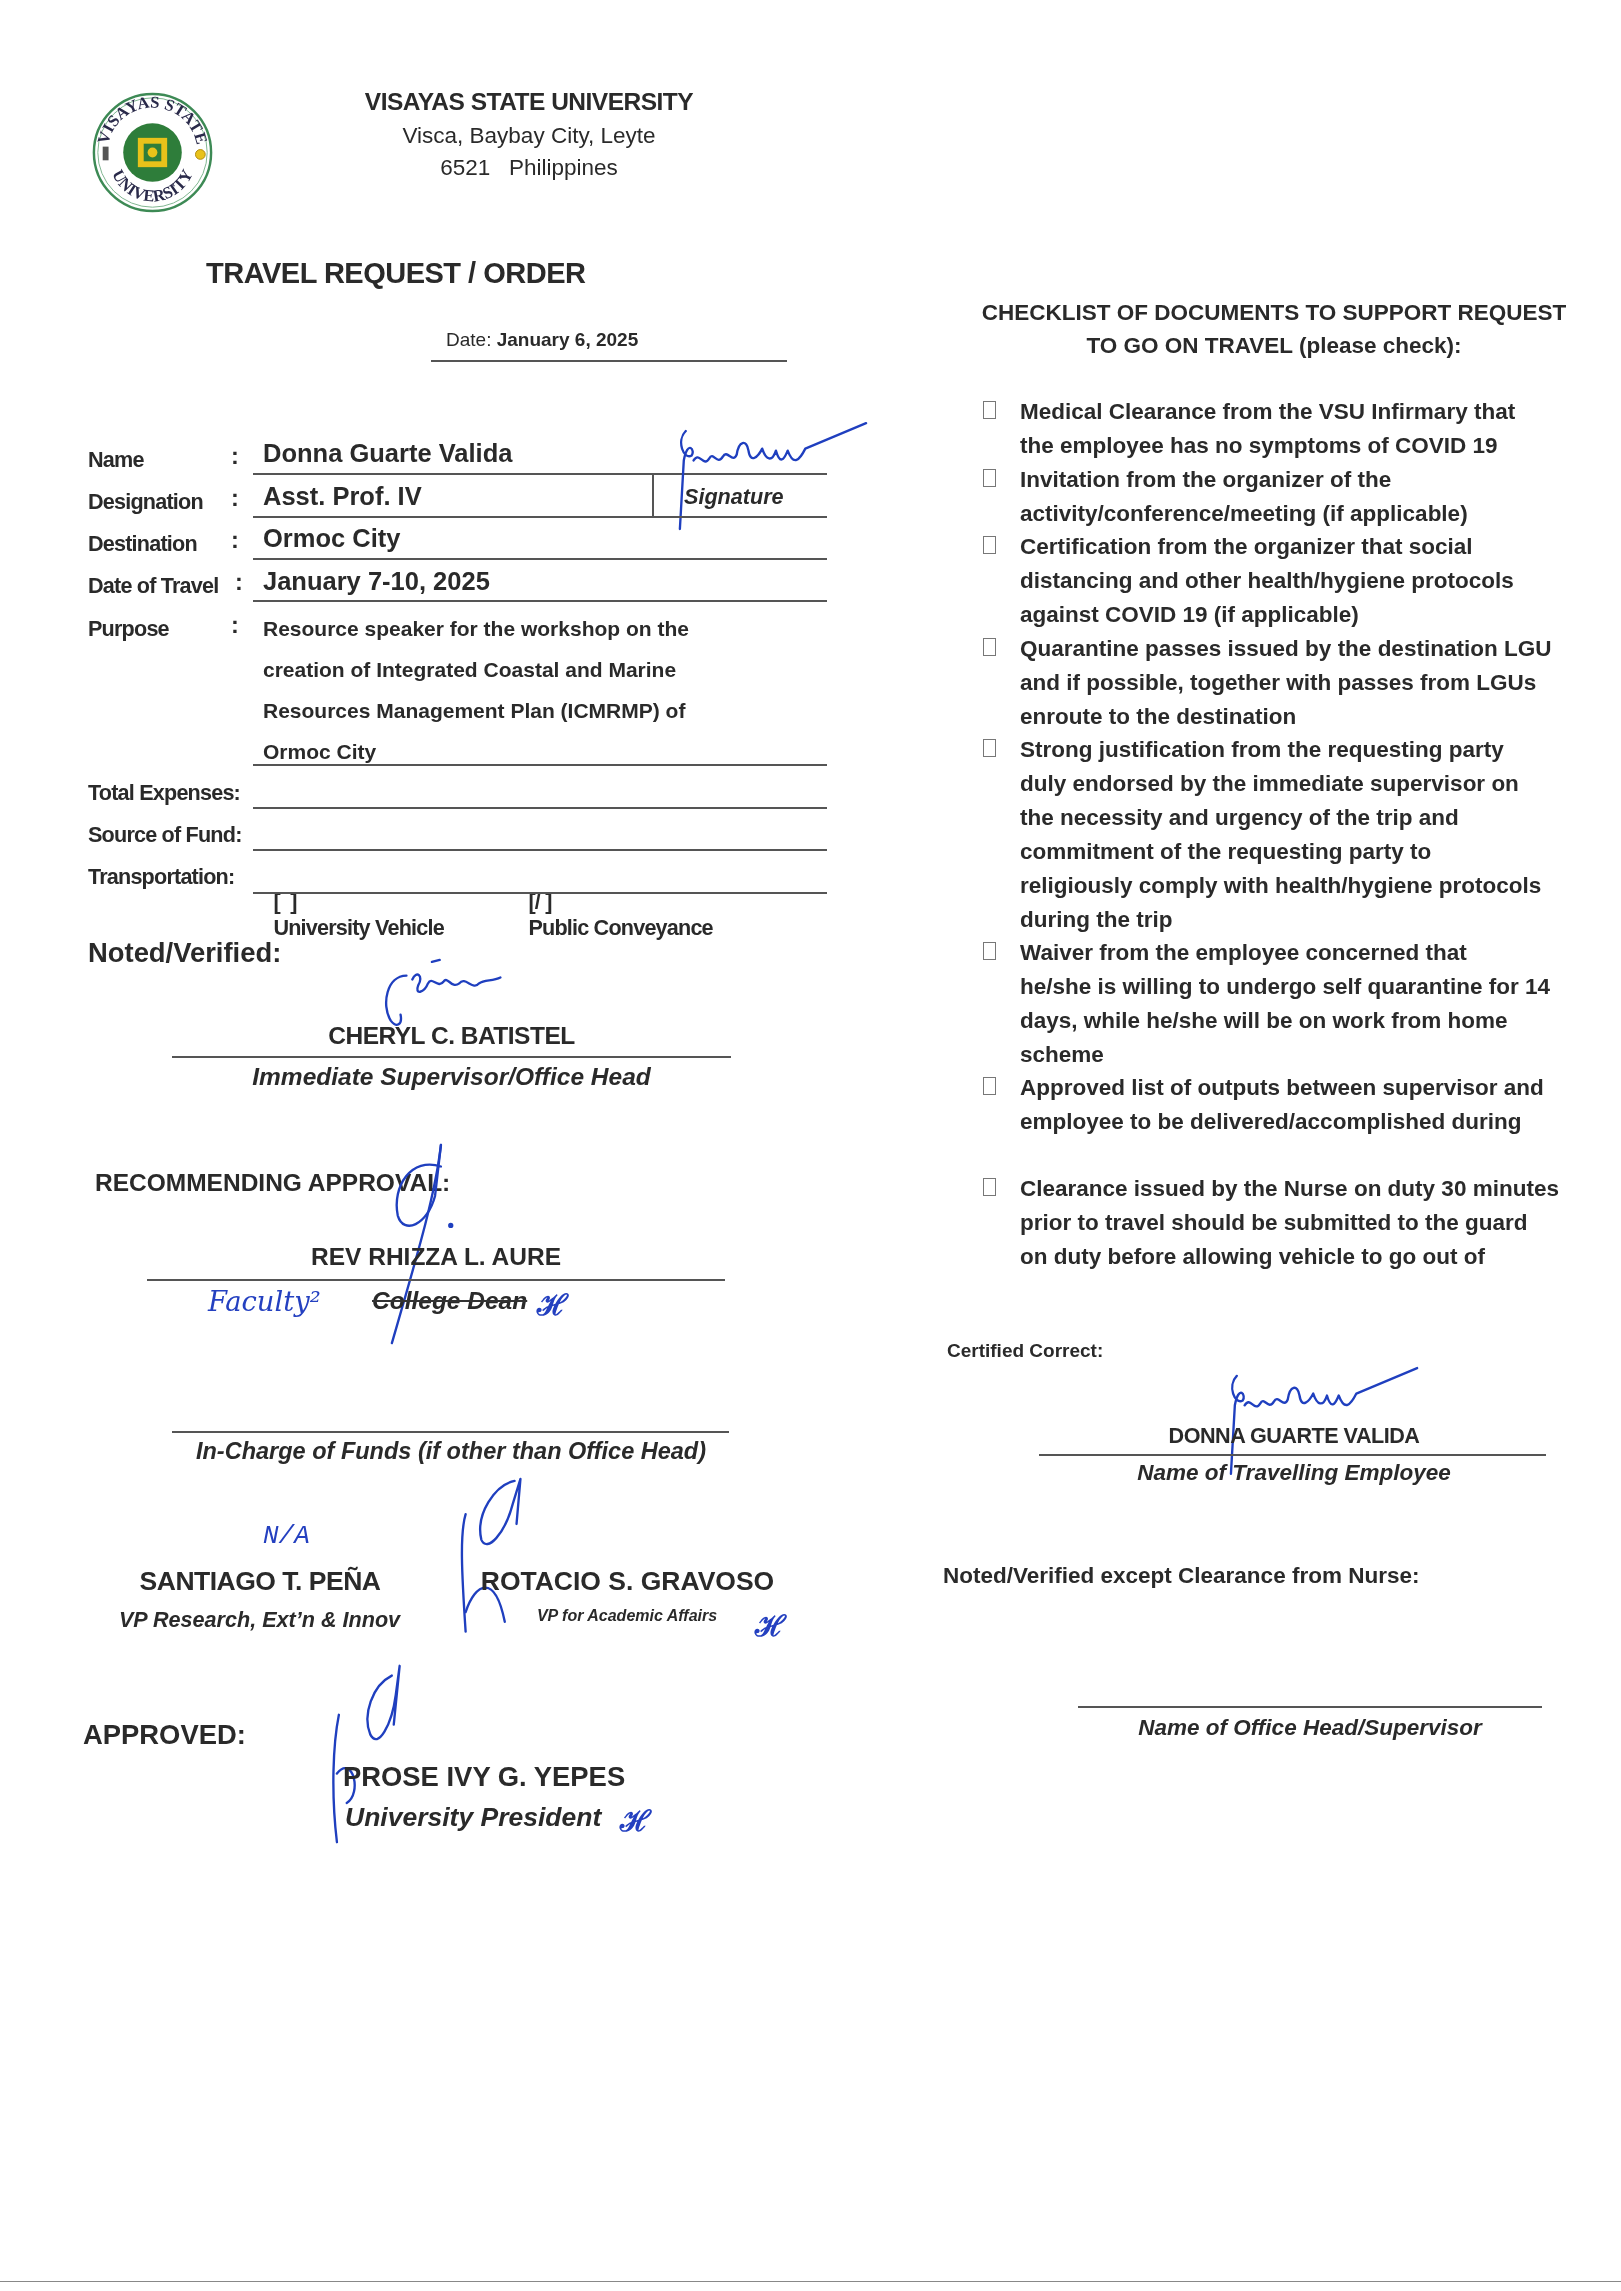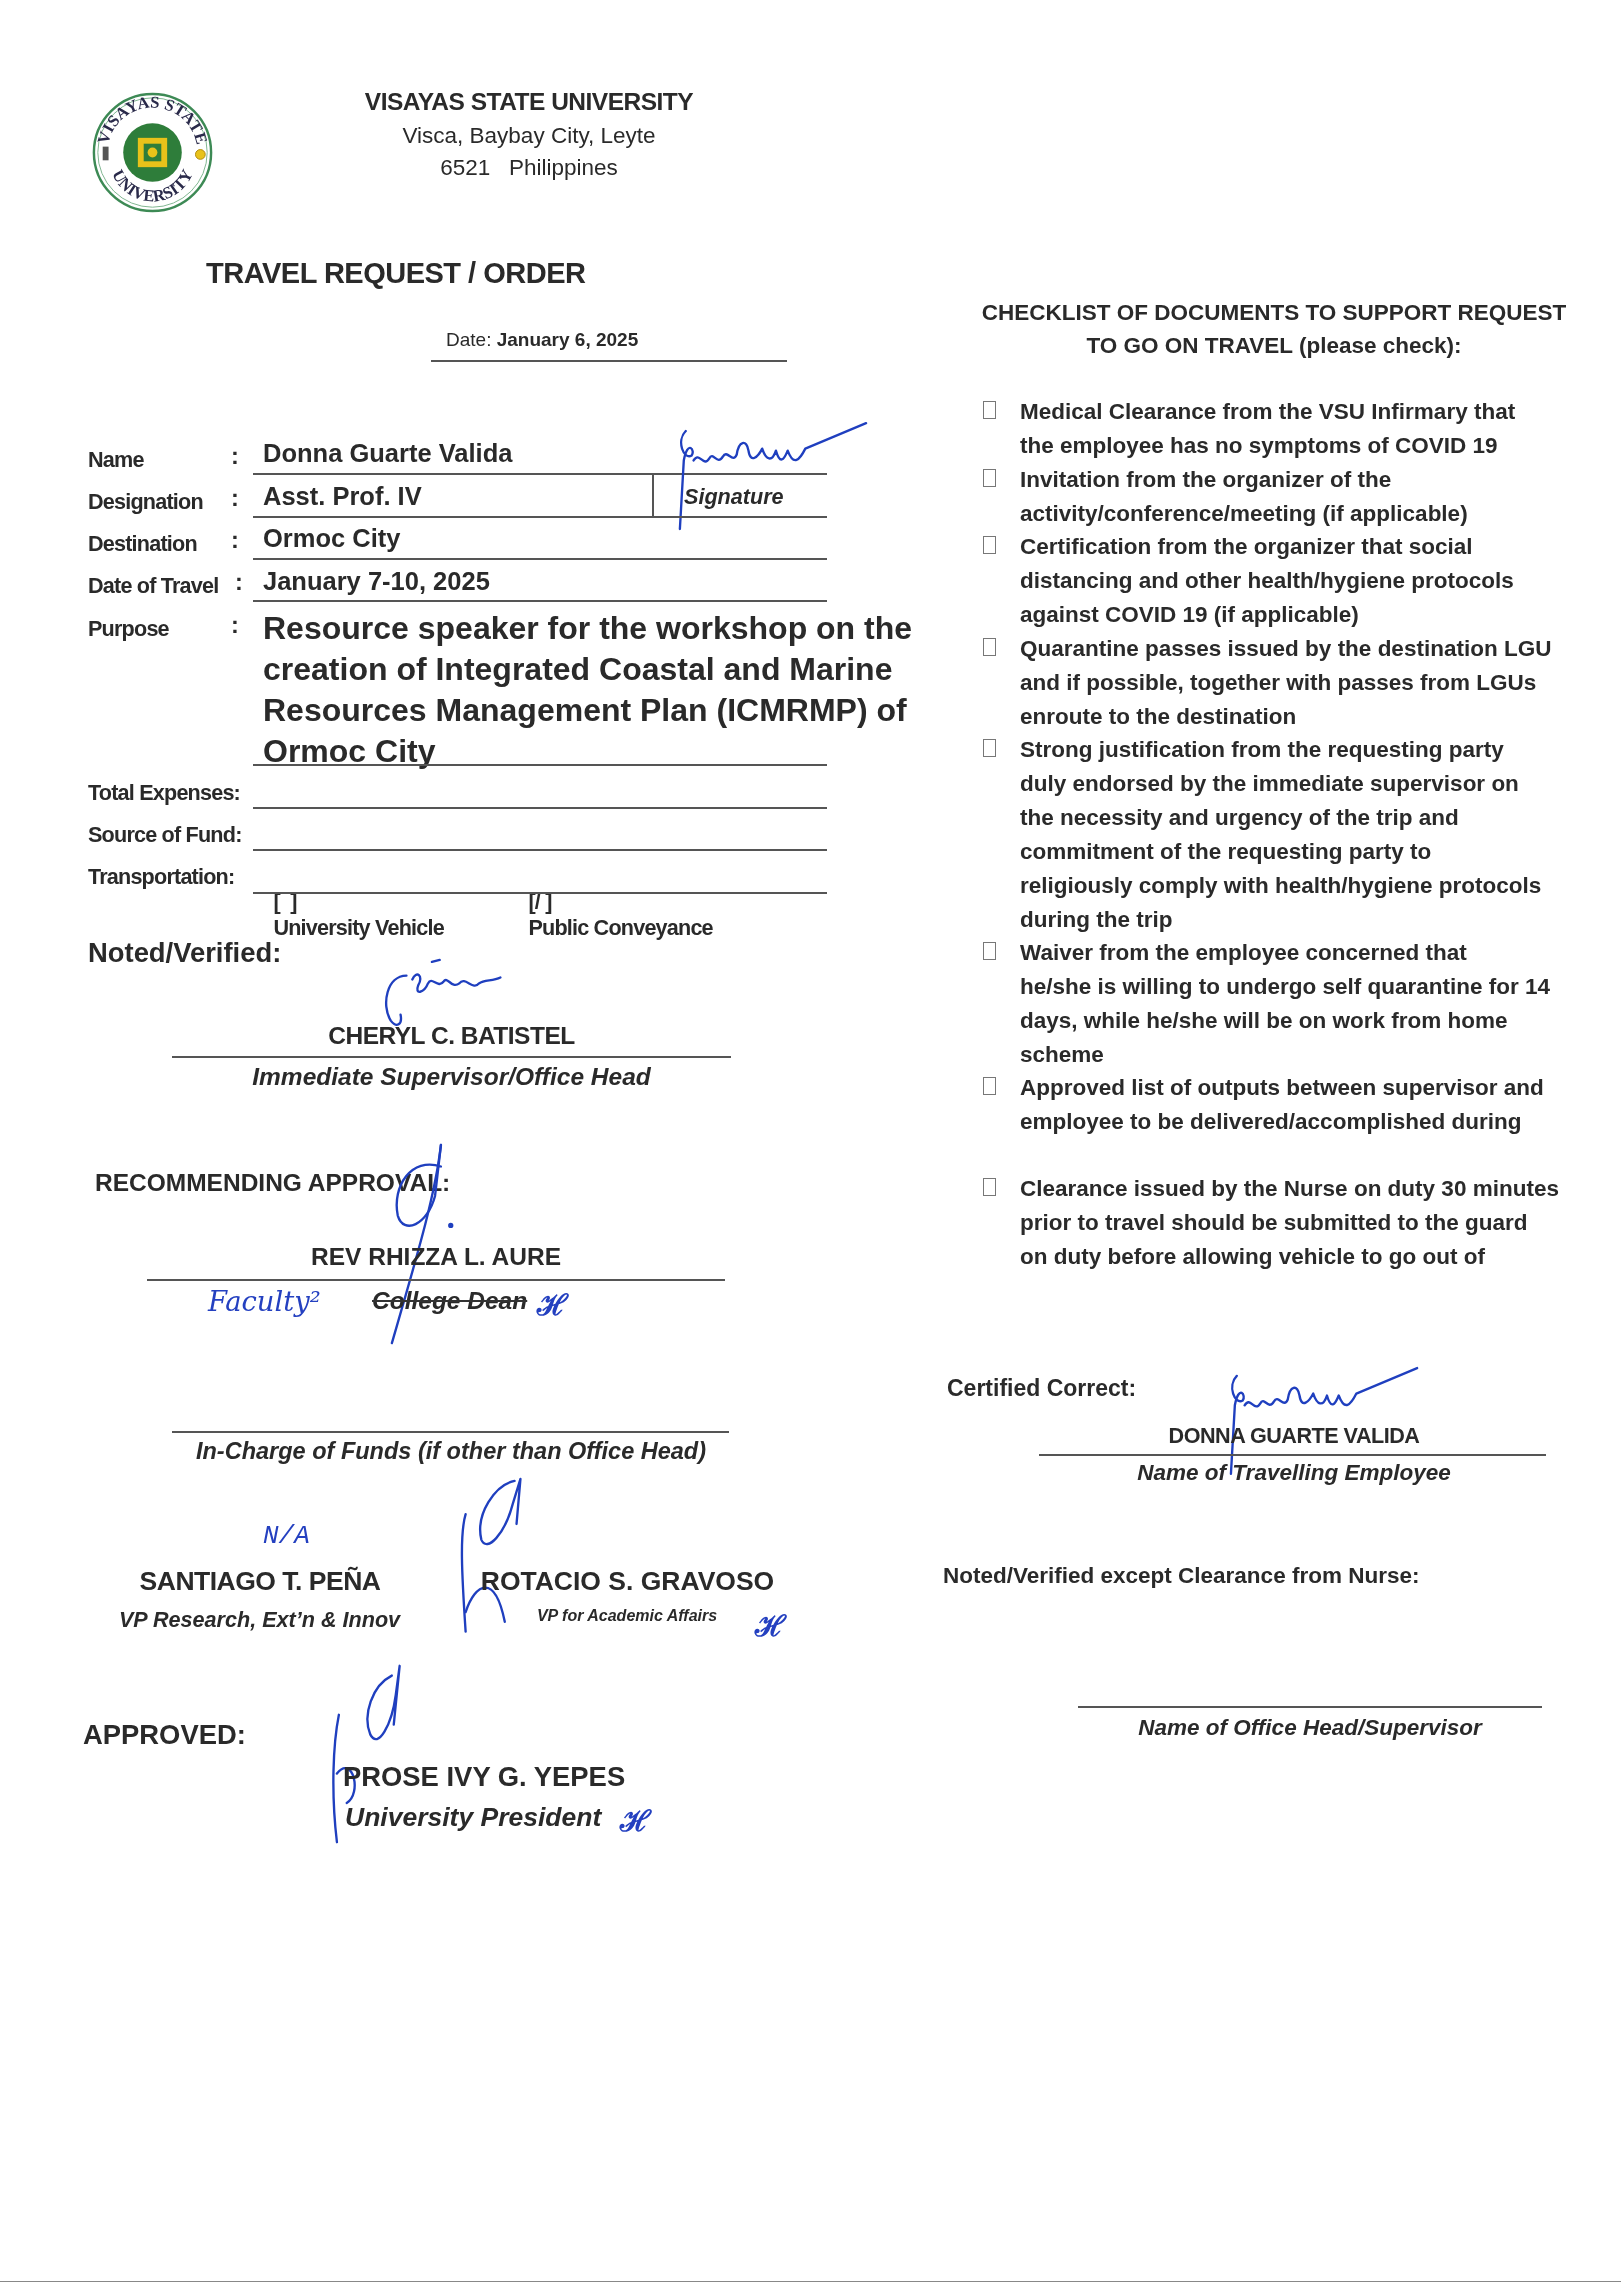--- a/index.html
+++ b/index.html
@@ -79,21 +79,21 @@
 <div class="val" style="left:263px;top:524px;">Ormoc City</div>
 <div class="line" style="left:253px;top:558px;width:574px;"></div>
 
 <div class="lbl" style="left:88px;top:573px;">Date of Travel</div>
 <div class="colon" style="left:235px;top:569px;">:</div>
 <div class="val" style="left:263px;top:567px;">January 7-10, 2025</div>
 <div class="line" style="left:253px;top:600px;width:574px;"></div>
 
 <div class="lbl" style="left:88px;top:616px;">Purpose</div>
 <div class="colon" style="left:231px;top:612px;">:</div>
-<div class="abs" style="left:263px;top:608px;font-size:32px;font-weight:bold;line-height:41px;">
+<div class="abs" style="left:263px;top:608px;font-size:21px;font-weight:bold;line-height:41px;">
   <div>Resource speaker for the workshop on the</div>
   <div>creation of Integrated Coastal and Marine</div>
   <div>Resources Management Plan (ICMRMP) of</div>
   <div>Ormoc City</div>
 </div>
 <div class="line" style="left:253px;top:764px;width:574px;"></div>
 
 <div class="lbl" style="left:88px;top:780px;">Total Expenses:</div>
 <div class="val" style="left:263px;top:774px;width:559px;height:29px;"></div>
 <div class="line" style="left:253px;top:807px;width:574px;"></div>
@@ -235,21 +235,21 @@
 
 <div class="chk" style="top:1172px;">
   <div class="chk-box"></div>
   <div class="chk-text">
     <div>Clearance issued by the Nurse on duty 30 minutes</div>
     <div>prior to travel should be submitted to the guard</div>
     <div>on duty before allowing vehicle to go out of</div>
   </div>
 </div>
 
-<div class="abs b" style="left:947px;top:1340px;font-size:23px;margin-top:35px;">Certified Correct:</div>
+<div class="abs b" style="left:947px;top:1340px;font-size:19px;">Certified Correct:</div>
 
 <svg class="sig" style="left:1227px;top:1362px;" width="196" height="118" viewBox="0 0 200 120">
   <path d="M10 14 C 0 24, 8 44, 16 39 C 20 34, 12 22, 8 44 L 4 114"></path>
   <path d="M18 44 C 24 34, 28 52, 34 42 C 38 34, 42 50, 48 40 C 52 32, 58 48, 62 38 C 64 24, 72 22, 74 34 C 76 48, 84 40, 88 32 C 92 44, 98 46, 102 34 C 106 48, 110 44, 114 34 C 120 50, 126 44, 132 32 L 194 6"></path>
 </svg>
 <div class="abs center b cond" style="left:1039px;top:1423px;width:510px;font-size:21.6px;">DONNA GUARTE VALIDA</div>
 <div class="line" style="left:1039px;top:1454px;width:507px;"></div>
 <div class="abs center b i" style="left:1039px;top:1460px;width:510px;font-size:22.5px;">Name of Travelling Employee</div>
 
 <div class="abs b" style="left:943px;top:1563px;font-size:22.5px;">Noted/Verified except Clearance from Nurse:</div>

